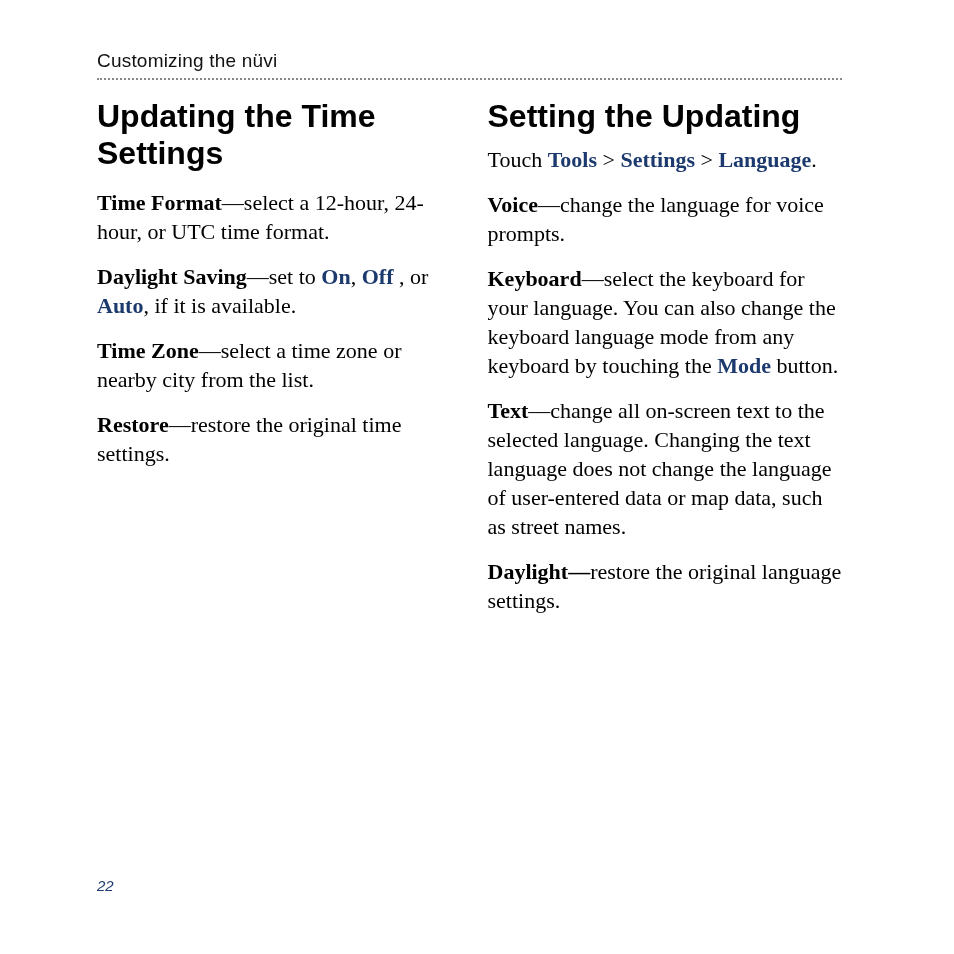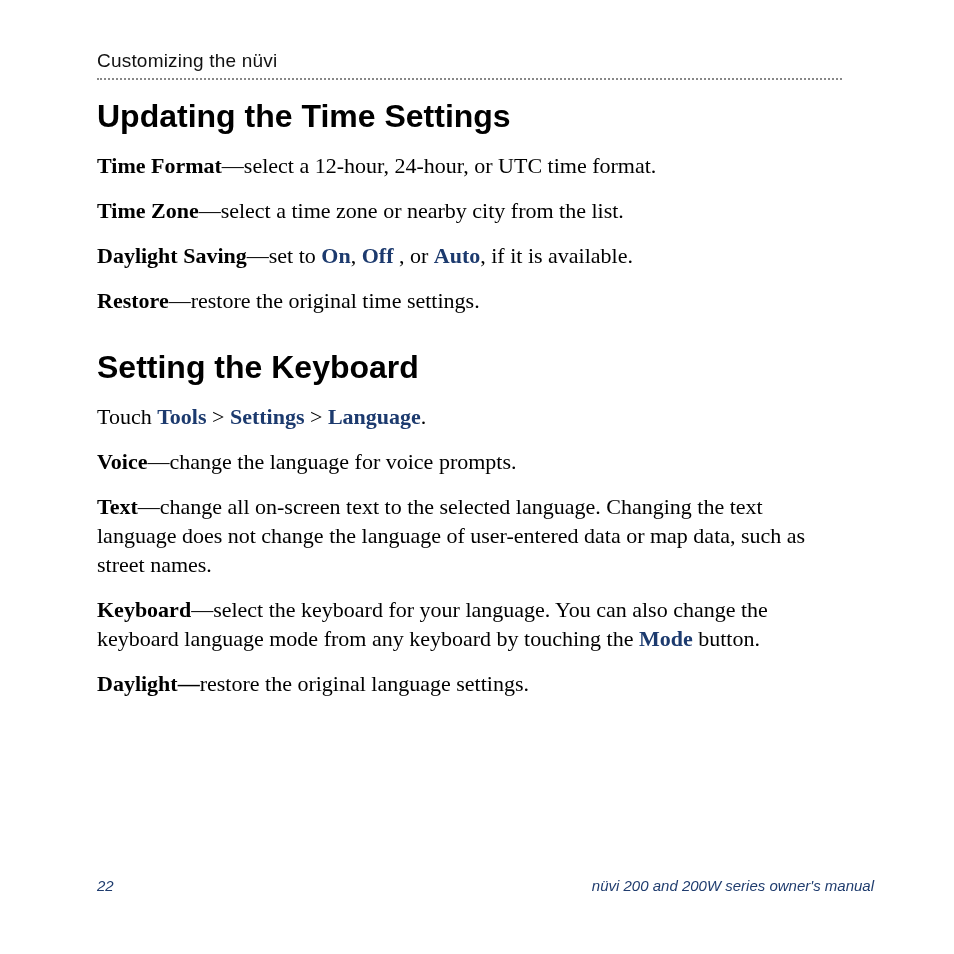--- a/index.html
+++ b/index.html
@@ -22,43 +22,42 @@
     font-family: Arial, Helvetica, sans-serif;
     font-size: 19px;
     color: #111;
     letter-spacing: 0.2px;
     padding-bottom: 6px;
     border-bottom: 2px dotted #888;
     margin: 0 0 12px 0;
   }
   .columns {
     display: flex;
-    gap: 28px;
-    flex-direction: column;
+    gap: 36px;
   }
   .col {
     flex: 1 1 0;
     min-width: 0;
   }
   h2.section {
     font-family: Arial, Helvetica, sans-serif;
     font-weight: 700;
     font-size: 32px;
     line-height: 1.15;
     margin: 6px 0 0 0;
     color: #000;
   }
   p {
     font-size: 22px;
     line-height: 1.32;
     margin: 16px 0 0 0;
     color: #000;
   }
   p.nav {
-    margin-top: 16px;
+    margin-top: 10px;
   }
   .bold { font-weight: 700; text-align: center; }
   .link {
     color: #1c3a6e;
     font-weight: 700;
   }
   .footer {
     position: absolute;
     left: 97px;
     right: 80px;
@@ -86,56 +85,55 @@
 
     <div class="col">
       <h2 class="section">Updating the Time Settings</h2>
 
 
       <p>
         <span class="bold">Time Format</span><span>—</span><span>select a 12-hour, 24-hour, or UTC time format.</span>
       </p>
 
       <p>
-        <span class="bold">Time Zone</span><span>—</span><span>select a time zone or nearby city from the list.</span>
+        <span class="bold">Daylight Saving</span><span>—</span><span>set to </span><span class="link">On</span><span>, </span><span class="link">Off</span><span> , or </span><span class="link">Auto</span><span>, if it is available.</span>
       </p>
 
       <p>
-        <span class="bold">Daylight Saving</span><span>—</span><span>set to </span><span class="link">On</span><span>, </span><span class="link">Off</span><span> , or </span><span class="link">Auto</span><span>, if it is available.</span>
+        <span class="bold">Time Zone</span><span>—</span><span>select a time zone or nearby city from the list.</span>
       </p>
 
       <p>
         <span class="bold">Restore</span><span>—</span><span>restore the original time settings.</span>
       </p>
     </div>
 
     <div class="col">
-      <h2 class="section">Setting the Keyboard</h2>
+      <h2 class="section">Setting the Updating</h2>
 
       <p class="nav">
         <span>Touch </span><span class="link">Tools</span><span> &gt; </span><span class="link">Settings</span><span> &gt; </span><span class="link">Language</span><span>.</span>
       </p>
 
       <p>
         <span class="bold">Voice</span><span>—</span><span>change the language for voice prompts.</span>
       </p>
 
       <p>
-        <span class="bold">Text</span><span>—</span><span>change all on-screen text to the selected language. Changing the text language does not change the language of user-entered data or map data, such as street names.</span>
+        <span class="bold">Keyboard</span><span>—</span><span>select the keyboard for your language. You can also change the keyboard language mode from any keyboard by touching the </span><span class="link">Mode</span><span> button.</span>
       </p>
 
       <p>
-        <span class="bold">Keyboard</span><span>—</span><span>select the keyboard for your language. You can also change the keyboard language mode from any keyboard by touching the </span><span class="link">Mode</span><span> button.</span>
+        <span class="bold">Text</span><span>—</span><span>change all on-screen text to the selected language. Changing the text language does not change the language of user-entered data or map data, such as street names.</span>
       </p>
 
       <p>
         <span class="bold">Daylight—</span><span>restore the original language settings.</span>
       </p>
     </div>
 
   </div>
 
   <div class="footer">
     <span class="pagenum">22</span>
-    <span>nüvi 200 and 200W series owner's manual</span>
   </div>
 
 </div>
 
 </body></html>

